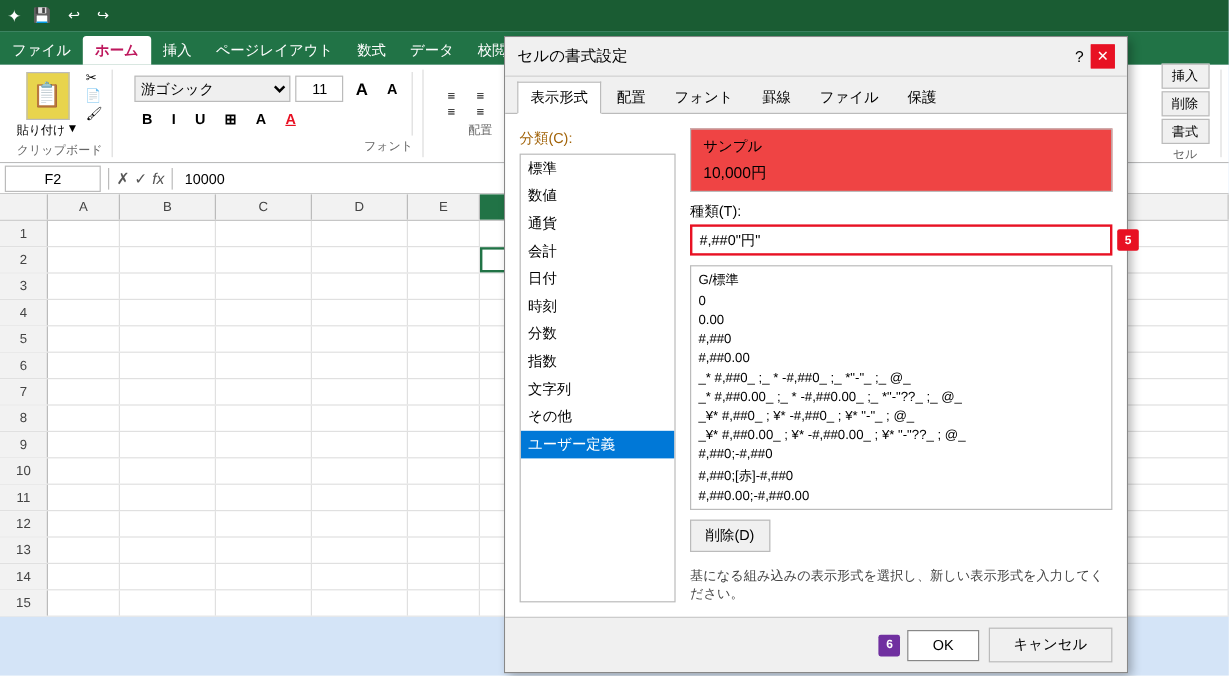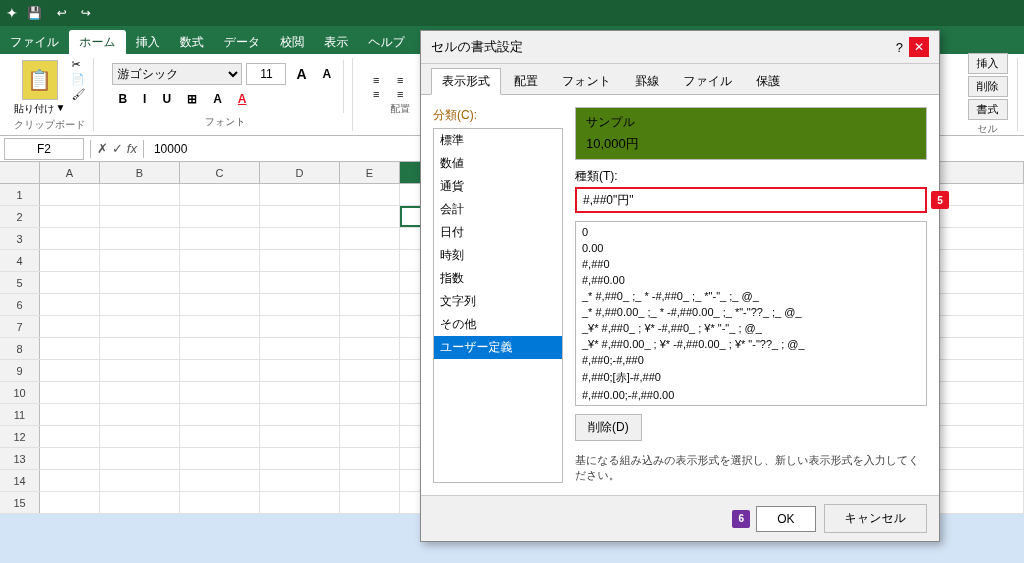--- a/index.html
+++ b/index.html
@@ -1,19 +1,19 @@
 <!DOCTYPE html>
 <html><head>
   <meta charset="utf-8">
   <style>
     * { box-sizing: border-box; margin: 0; padding: 0; }
     body { font-family: 'Meiryo', 'MS Gothic', sans-serif; font-size: 12px; background: #d4e4f7; overflow: hidden; }
     .ribbon-tabs { display: flex; background: #217346; height: 28px; padding-top: 4px; }
     .ribbon-tab { padding: 4px 10px; font-size: 12px; color: #fff; cursor: pointer; border-radius: 3px 3px 0 0; }
-    .ribbon-tab.active { background: #fff; color: #14532d; font-weight: normal; }
+    .ribbon-tab.active { background: #fff; color: #be185d; font-weight: bold; }
     .ribbon-content { background: #fff; height: 82px; border-bottom: 1px solid #bbb; display: flex; align-items: stretch; padding: 4px 6px; gap: 4px; }
     .ribbon-group { display: flex; flex-direction: column; align-items: center; justify-content: center; border-right: 1px solid #ddd; padding: 2px 8px; min-width: 60px; }
     .ribbon-group-label { font-size: 10px; color: #666; margin-top: 2px; }
     .ribbon-font-area { display: flex; flex-direction: column; gap: 3px; padding: 3px 6px; border-right: 1px solid #ddd; }
     .ribbon-font-row1 { display: flex; gap: 4px; align-items: center; }
     .ribbon-font-row2 { display: flex; gap: 4px; align-items: center; }
     .font-select { width: 130px; height: 22px; font-size: 12px; border: 1px solid #bbb; }
     .font-size-input { width: 40px; height: 22px; font-size: 12px; border: 1px solid #bbb; text-align: center; }
     .ribbon-btn { height: 22px; padding: 0 5px; font-size: 12px; border: 1px solid transparent; background: transparent; cursor: pointer; font-weight: bold; }
     .formula-bar { background: #fff; border-bottom: 1px solid #bbb; display: flex; align-items: center; height: 26px; padding: 0 4px; gap: 4px; }
@@ -55,21 +55,21 @@
     .dialog-tabs { display: flex; background: #f0f0f0; border-bottom: 1px solid #bbb; padding: 4px 10px 0; gap: 2px; }
     .dialog-tab { padding: 4px 10px; font-size: 12px; cursor: pointer; border: 1px solid transparent; border-bottom: none; }
     .dialog-tab.active { background: #fff; border-color: #bbb; border-bottom: 1px solid #fff; margin-bottom: -1px; }
     .dialog-body { background: #fff; padding: 12px; display: flex; gap: 12px; min-height: 360px; }
     .category-panel { width: 130px; display: flex; flex-direction: column; }
     .category-label { font-size: 12px; margin-bottom: 4px; color: #a16207; }
     .category-list { border: 1px solid #bbb; flex: 1; overflow-y: auto; background: #fff; }
     .category-item { padding: 3px 6px; font-size: 12px; cursor: pointer; }
     .category-item.selected { background: #0078d7; color: #fff; }
     .right-panel { flex: 1; display: flex; flex-direction: column; gap: 8px; }
-    .sample-area { border: 1px solid #bbb; padding: 6px 10px; background: #4d7c0f; }
+    .sample-area { border: 1px solid #bbb; padding: 6px 10px; background: #ef4444; }
     .sample-label { font-size: 12px; color: #000; margin-bottom: 4px; }
     .sample-value { font-size: 13px; color: #000; }
     .type-label { font-size: 12px; color: #000; margin-bottom: 2px; }
     .type-input { width: 100%; height: 26px; border: 2px solid #e81123; padding: 2px 6px; font-size: 12px; outline: none; background: #fff; }
     .format-list-area { border: 1px solid #bbb; flex: 1; overflow-y: auto; background: #fff; padding: 2px; }
     .format-item { padding: 2px 4px; font-size: 11px; cursor: pointer; white-space: nowrap; }
     .delete-btn { align-self: flex-end; padding: 4px 12px; font-size: 12px; border: 1px solid #bbb; background: #f0f0f0; cursor: pointer; }
     .hint-text { font-size: 11px; color: #444; margin-top: 4px; }
     .dialog-footer { background: #f0f0f0; padding: 8px 12px; display: flex; justify-content: flex-end; align-items: center; gap: 8px; border-top: 1px solid #ccc; }
     .footer-btn { padding: 5px 20px; font-size: 12px; border: 1px solid #bbb; background: #f0f0f0; cursor: pointer; }
@@ -98,20 +98,21 @@
   <span style="color:#fff;font-size:14px;">✦</span>
   <button class="qa-btn">💾</button>
   <button class="qa-btn">↩</button>
   <button class="qa-btn">↪</button>
 </div>
 
 <div class="ribbon-tabs">
   <div class="ribbon-tab">ファイル</div>
   <div class="ribbon-tab active">ホーム</div>
   <div class="ribbon-tab">挿入</div>
+  <div class="ribbon-tab">ページレイアウト</div>
   <div class="ribbon-tab">数式</div>
   <div class="ribbon-tab">データ</div>
   <div class="ribbon-tab">校閲</div>
   <div class="ribbon-tab">表示</div>
   <div class="ribbon-tab">ヘルプ</div>
   <div class="ribbon-tab" style="display:flex;align-items:center;gap:4px;">
     <span>💡</span>
     <span>何をしますか</span>
   </div>
 </div>
@@ -133,21 +134,21 @@
       </div>
       <div style="display:flex;flex-direction:column;gap:2px;padding-left:4px;">
         <button style="background:none;border:none;cursor:pointer;font-size:11px;text-align:left;">✂</button>
         <button style="background:none;border:none;cursor:pointer;font-size:11px;text-align:left;">📄</button>
         <button style="background:none;border:none;cursor:pointer;font-size:11px;text-align:left;">🖌</button>
       </div>
     </div>
     <span class="ribbon-group-label">クリップボード</span>
   </div>
 
-  <div class="ribbon-group" style="align-items:center;">
+  <div class="ribbon-group" style="align-items:flex-end;">
     <div class="ribbon-font-area">
       <div class="ribbon-font-row1">
         <select class="font-select">
           <option>游ゴシック</option>
         </select>
         <input class="font-size-input" type="text" value="11" style="">
         <button class="ribbon-btn" style="font-size:14px;">A</button>
         <button class="ribbon-btn" style="font-size:12px;">A</button>
       </div>
       <div class="ribbon-font-row2">
@@ -432,20 +433,21 @@
 
       <div class="category-panel">
         <div class="category-label">分類(C):</div>
         <div class="category-list" id="category-list">
             <div class="category-item">標準</div>
             <div class="category-item">数値</div>
             <div class="category-item">通貨</div>
             <div class="category-item">会計</div>
             <div class="category-item">日付</div>
             <div class="category-item">時刻</div>
+            <div class="category-item">分数</div>
             <div class="category-item">指数</div>
             <div class="category-item">文字列</div>
             <div class="category-item">その他</div>
             <div class="category-item selected">ユーザー定義</div>
           </div>
       </div>
 
       <div class="right-panel">
 
         <div class="sample-area">
@@ -455,20 +457,21 @@
 
         <div>
           <div class="type-label">種類(T):</div>
           <div class="type-input-wrapper">
             <input class="type-input" type="text" value="#,##0&quot;円&quot;" style="">
             <span class="badge badge-red">5</span>
           </div>
         </div>
 
         <div class="format-list-area" id="format-list">
+            <div class="format-item">G/標準</div>
             <div class="format-item">0</div>
             <div class="format-item">0.00</div>
             <div class="format-item">#,##0</div>
             <div class="format-item">#,##0.00</div>
             <div class="format-item">_* #,##0_ ;_ * -#,##0_ ;_ *"-"_ ;_ @_</div>
             <div class="format-item">_* #,##0.00_ ;_ * -#,##0.00_ ;_ *"-"??_ ;_ @_</div>
             <div class="format-item">_¥* #,##0_ ; ¥* -#,##0_ ; ¥* "-"_ ; @_</div>
             <div class="format-item">_¥* #,##0.00_ ; ¥* -#,##0.00_ ; ¥* "-"??_ ; @_</div>
             <div class="format-item">#,##0;-#,##0</div>
             <div class="format-item">#,##0;[赤]-#,##0</div>

